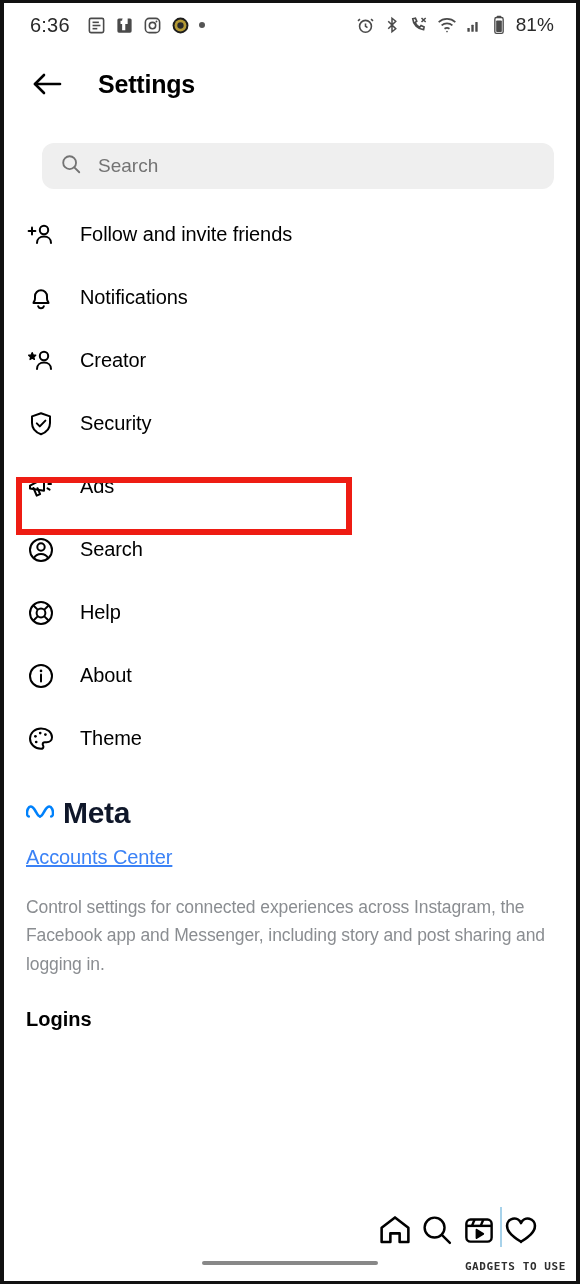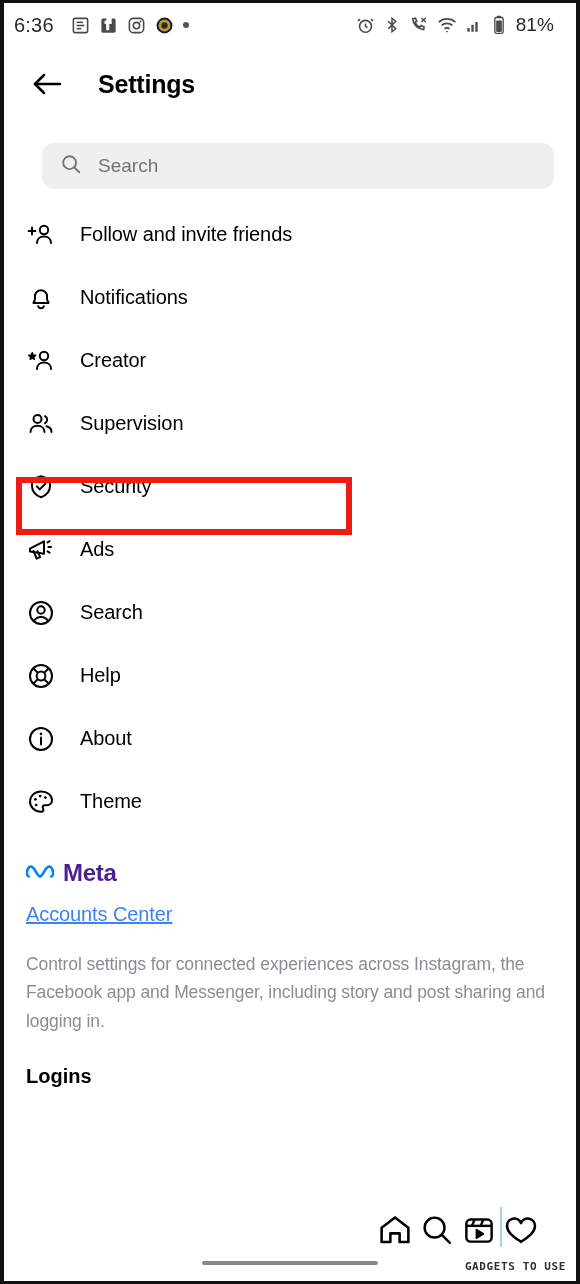--- a/index.html
+++ b/index.html
@@ -17,21 +17,21 @@
     border-right:4px solid #111;
     border-top:3px solid #111;
     border-bottom:3px solid #111;
     overflow:hidden;
   }
 
   
   #statusbar {
     height:44px;
     display:flex; align-items:center;
-    padding:0 22px 0 10px;
+    padding:0 22px 0 26px;
     color:#3d3d3d;
   }
   #sb-left { display:flex; align-items:center; gap:9px; }
   #sb-right { display:flex; align-items:center; gap:8px; margin-left:auto; }
   .sb-time { font-size:20px; font-weight:400; color:#2a2a2a; letter-spacing:.2px; margin-right:8px; }
   .sb-ico { display:inline-flex; align-items:center; justify-content:center; }
   .sb-batt { font-size:19px; color:#2a2a2a; margin-left:2px; letter-spacing:.1px; }
   .dot3 { width:6px; height:6px; border-radius:50%; background:#555; display:inline-block; }
 
   
@@ -68,21 +68,21 @@
     left:12px; top:474px;
     width:336px; height:58px;
     border:6px solid #ee1c13;
     pointer-events:none;
     z-index:5;
   }
 
   
   #meta-section { padding:26px 22px 0 22px; }
   #meta-brand { display:flex; align-items:center; gap:9px; }
-  #meta-name { font-size:24px; font-weight:700; color:#4c1d95; letter-spacing:-.3px; }
+  #meta-name { font-size:30px; font-weight:700; color:#0f172a; letter-spacing:-.3px; }
   #accounts-center {
     display:block; margin-top:16px;
     font-size:20px; color:#3b82f6; letter-spacing:-.1px;
   }
   #meta-desc {
     margin-top:24px;
     font-size:17.5px; line-height:1.62; color:#8a8d91; letter-spacing:-.1px;
     max-width:530px;
   }
   #logins-title { margin-top:30px; font-size:20px; font-weight:700; color:#000; padding:0 22px; }
@@ -243,31 +243,20 @@
         <svg width="28" height="28" viewBox="0 0 28 28" fill="none" stroke="#000" stroke-width="2" stroke-linecap="round" stroke-linejoin="round">
           <circle cx="17" cy="9" r="4.2"></circle>
             <path d="M10 22c0-3.9 3.1-6.4 7-6.4s7 2.5 7 6.4"></path>
           <path d="M5.2 5.6l1.1 2.3 2.5.3-1.9 1.8.5 2.5-2.2-1.2-2.2 1.2.5-2.5L1.6 8.2l2.5-.3z" fill="#000" stroke-width="1.2"></path>
         </svg>
       </span>
       <span class="menu-label">Creator</span>
     </div>
 
 
-    <div class="menu-item">
-      <span class="menu-icon">
-        <svg width="28" height="28" viewBox="0 0 28 28" fill="none" stroke="#000" stroke-width="2" stroke-linecap="round" stroke-linejoin="round">
-          <circle cx="10.5" cy="9" r="4"></circle>
-            <path d="M3.5 22c0-3.8 3-6.2 7-6.2s7 2.4 7 6.2"></path>
-          <path d="M18 6.2a4 4 0 010 7.1"></path>
-            <path d="M19.5 16.2c3 .7 5 2.8 5 5.8"></path>
-        </svg>
-      </span>
-      <span class="menu-label">Supervision</span>
-    </div>
 
     <div class="menu-item">
       <span class="menu-icon">
         <svg width="28" height="28" viewBox="0 0 28 28" fill="none" stroke="#000" stroke-width="2" stroke-linecap="round" stroke-linejoin="round">
           <path d="M14 3.2l9 3.2v6.6c0 5.3-3.7 9.4-9 11.2-5.3-1.8-9-5.9-9-11.2V6.4z"></path>
           <polyline points="9.8,13.4 12.8,16.4 18.4,10.6"></polyline>
         </svg>
       </span>
       <span class="menu-label">Security</span>
     </div>

